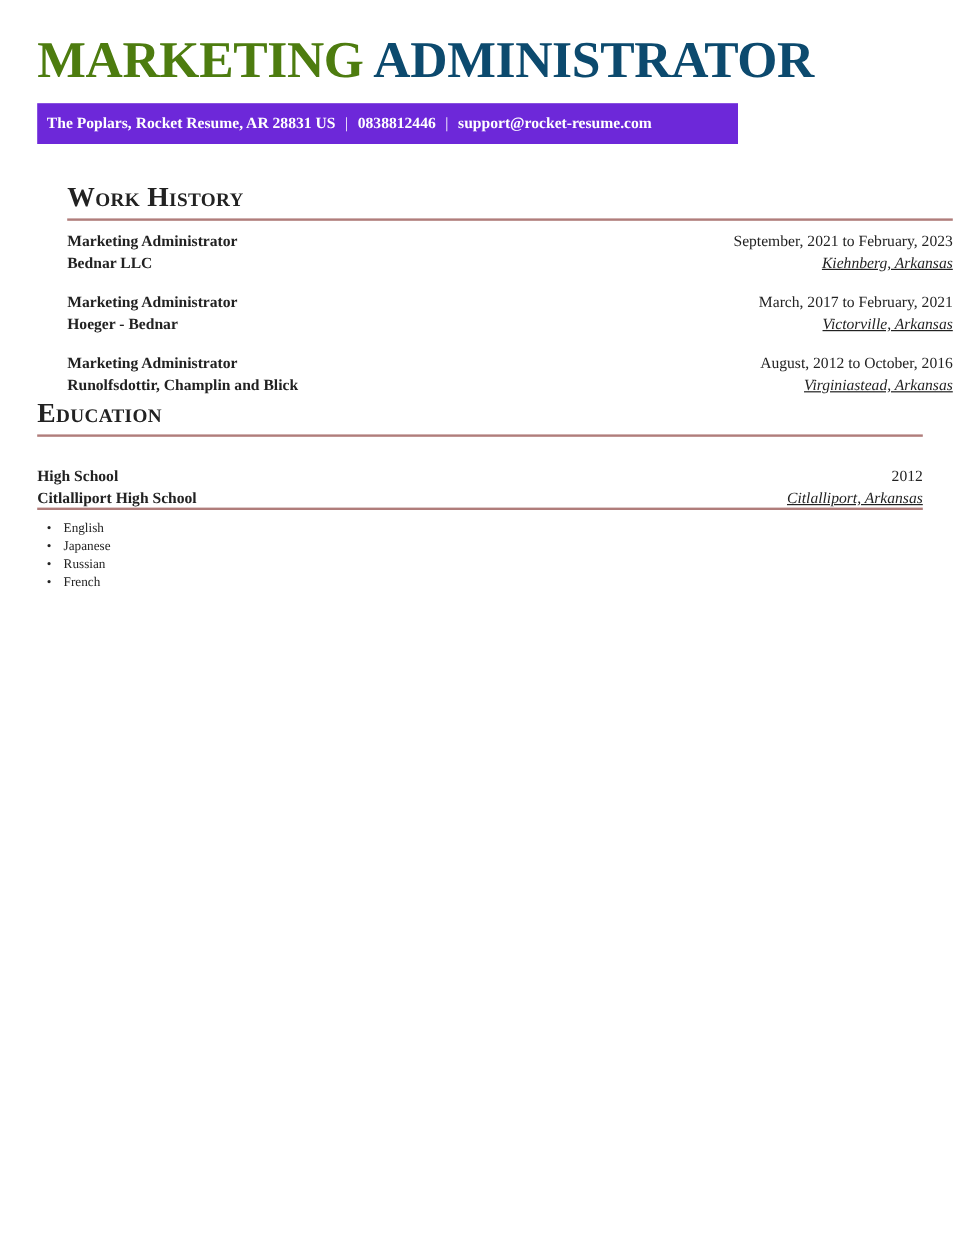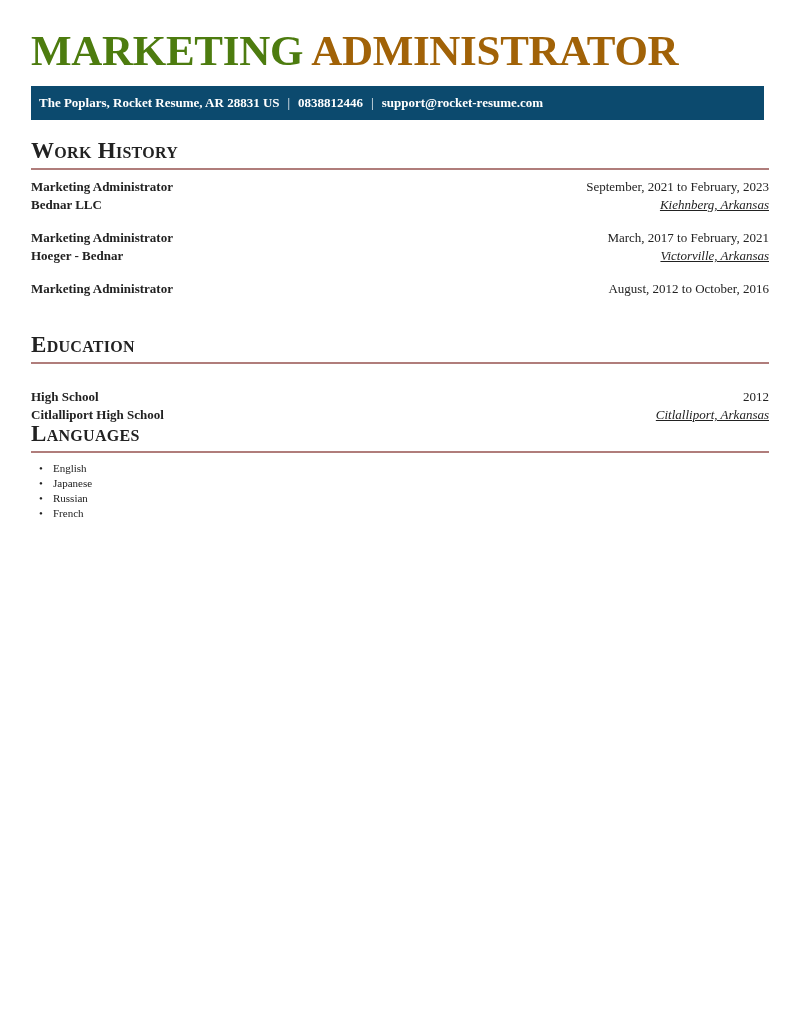--- a/index.html
+++ b/index.html
@@ -9,24 +9,24 @@
       color: #222222;
     }
     .page { position: absolute; left: 31px; top: 0; width: 738px; }
     .title {
       position: absolute; top: 27px; left: 0;
       font-family: "Liberation Serif", serif;
       font-weight: bold; font-size: 43px; line-height: 48px;
       letter-spacing: -0.3px; white-space: nowrap;
     }
     .title .first { color: #4d7c0f; }
-    .title .second { color: #a16207; }
+    .title .second { color: #0c4a6e; }
     .contact-bar {
-      position: absolute; top: 86px; left: 0; width: 733px; height: 34px;
-      background: #0c4a6e; color: #ffffff;
+      position: absolute; top: 86px; left: 0; width: 584px; height: 34px;
+      background: #6d28d9; color: #ffffff;
       font-weight: bold; font-size: 13px; line-height: 34px;
       box-sizing: border-box; padding-left: 8px; white-space: nowrap;
     }
     .contact-bar .sep { padding: 0 8px; font-weight: normal; }
     .section { position: absolute; left: 0; width: 738px; }
     .section-title {
       font-weight: bold; font-size: 23px; line-height: 26px;
       font-variant: small-caps; letter-spacing: 0.3px;
       height: 28px; margin: 0;
     }
@@ -47,21 +47,21 @@
 
   <div class="title">
     <span class="first">MARKETING</span>
     <span class="second">ADMINISTRATOR</span>
   </div>
 
   <div class="contact-bar">
     <span>The Poplars, Rocket Resume, AR 28831 US</span><span class="sep">|</span><span>0838812446</span><span class="sep">|</span><span>support@rocket-resume.com</span>
   </div>
 
-  <div class="section" style="top:138px;">
+  <div class="section" style="top:152px;margin-left:25px;">
     <h2 class="section-title">Work History</h2>
     <div class="rule"></div>
     <div style="margin-top:8px;">
       <div class="entry" style="margin-bottom:16px;">
         <div class="row">
           <span class="left-bold">Marketing Administrator</span>
           <span class="right">September, 2021 to February, 2023</span>
         </div>
         <div class="row">
           <span class="left-bold">Bednar LLC</span>
@@ -76,20 +76,24 @@
         <div class="row">
           <span class="left-bold">Hoeger - Bednar</span>
           <span class="right-italic">Victorville, Arkansas</span>
         </div>
       </div>
       <div class="entry">
         <div class="row">
           <span class="left-bold">Marketing Administrator</span>
           <span class="right">August, 2012 to October, 2016</span>
         </div>
+        <div class="row">
+          <span class="left-bold">Runolfsdottir, Champlin and Blick</span>
+          <span class="right-italic">Virginiastead, Arkansas</span>
+        </div>
       </div>
     </div>
   </div>
 
   <div class="section" style="top:332px;">
     <h2 class="section-title">Education</h2>
     <div class="rule"></div>
     <div style="margin-top:24px;">
       <div class="entry">
         <div class="row">
@@ -98,21 +102,20 @@
         </div>
         <div class="row">
           <span class="left-bold">Citlalliport High School</span>
           <span class="right-italic">Citlalliport, Arkansas</span>
         </div>
       </div>
     </div>
   </div>
 
   <div class="section" style="top:421px;">
-    <h2 class="section-title">Languages</h2>
     <div class="rule"></div>
     <ul class="lang-list" style="margin-top:8px;">
       <li><span class="bullet">•</span><span>English</span></li>
       <li><span class="bullet">•</span><span>Japanese</span></li>
       <li><span class="bullet">•</span><span>Russian</span></li>
       <li><span class="bullet">•</span><span>French</span></li>
     </ul>
   </div>
 
 </div>

